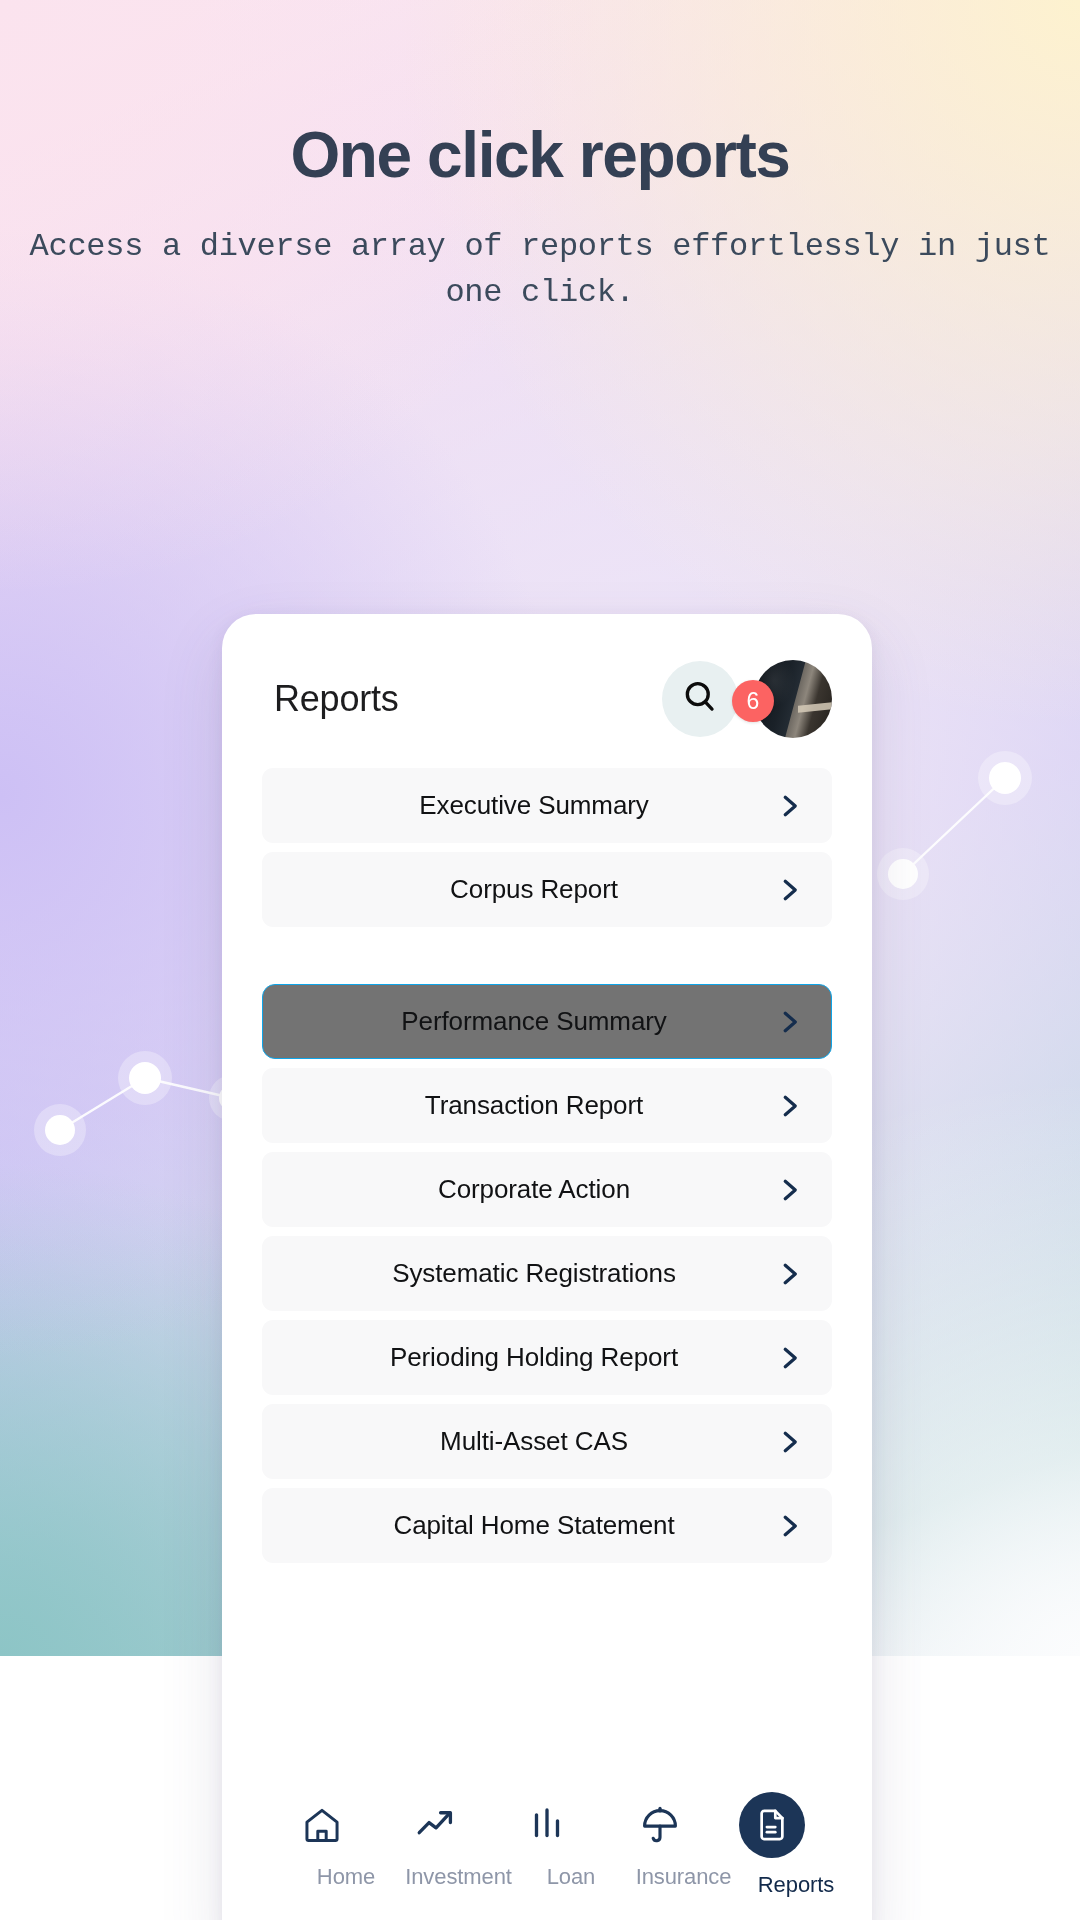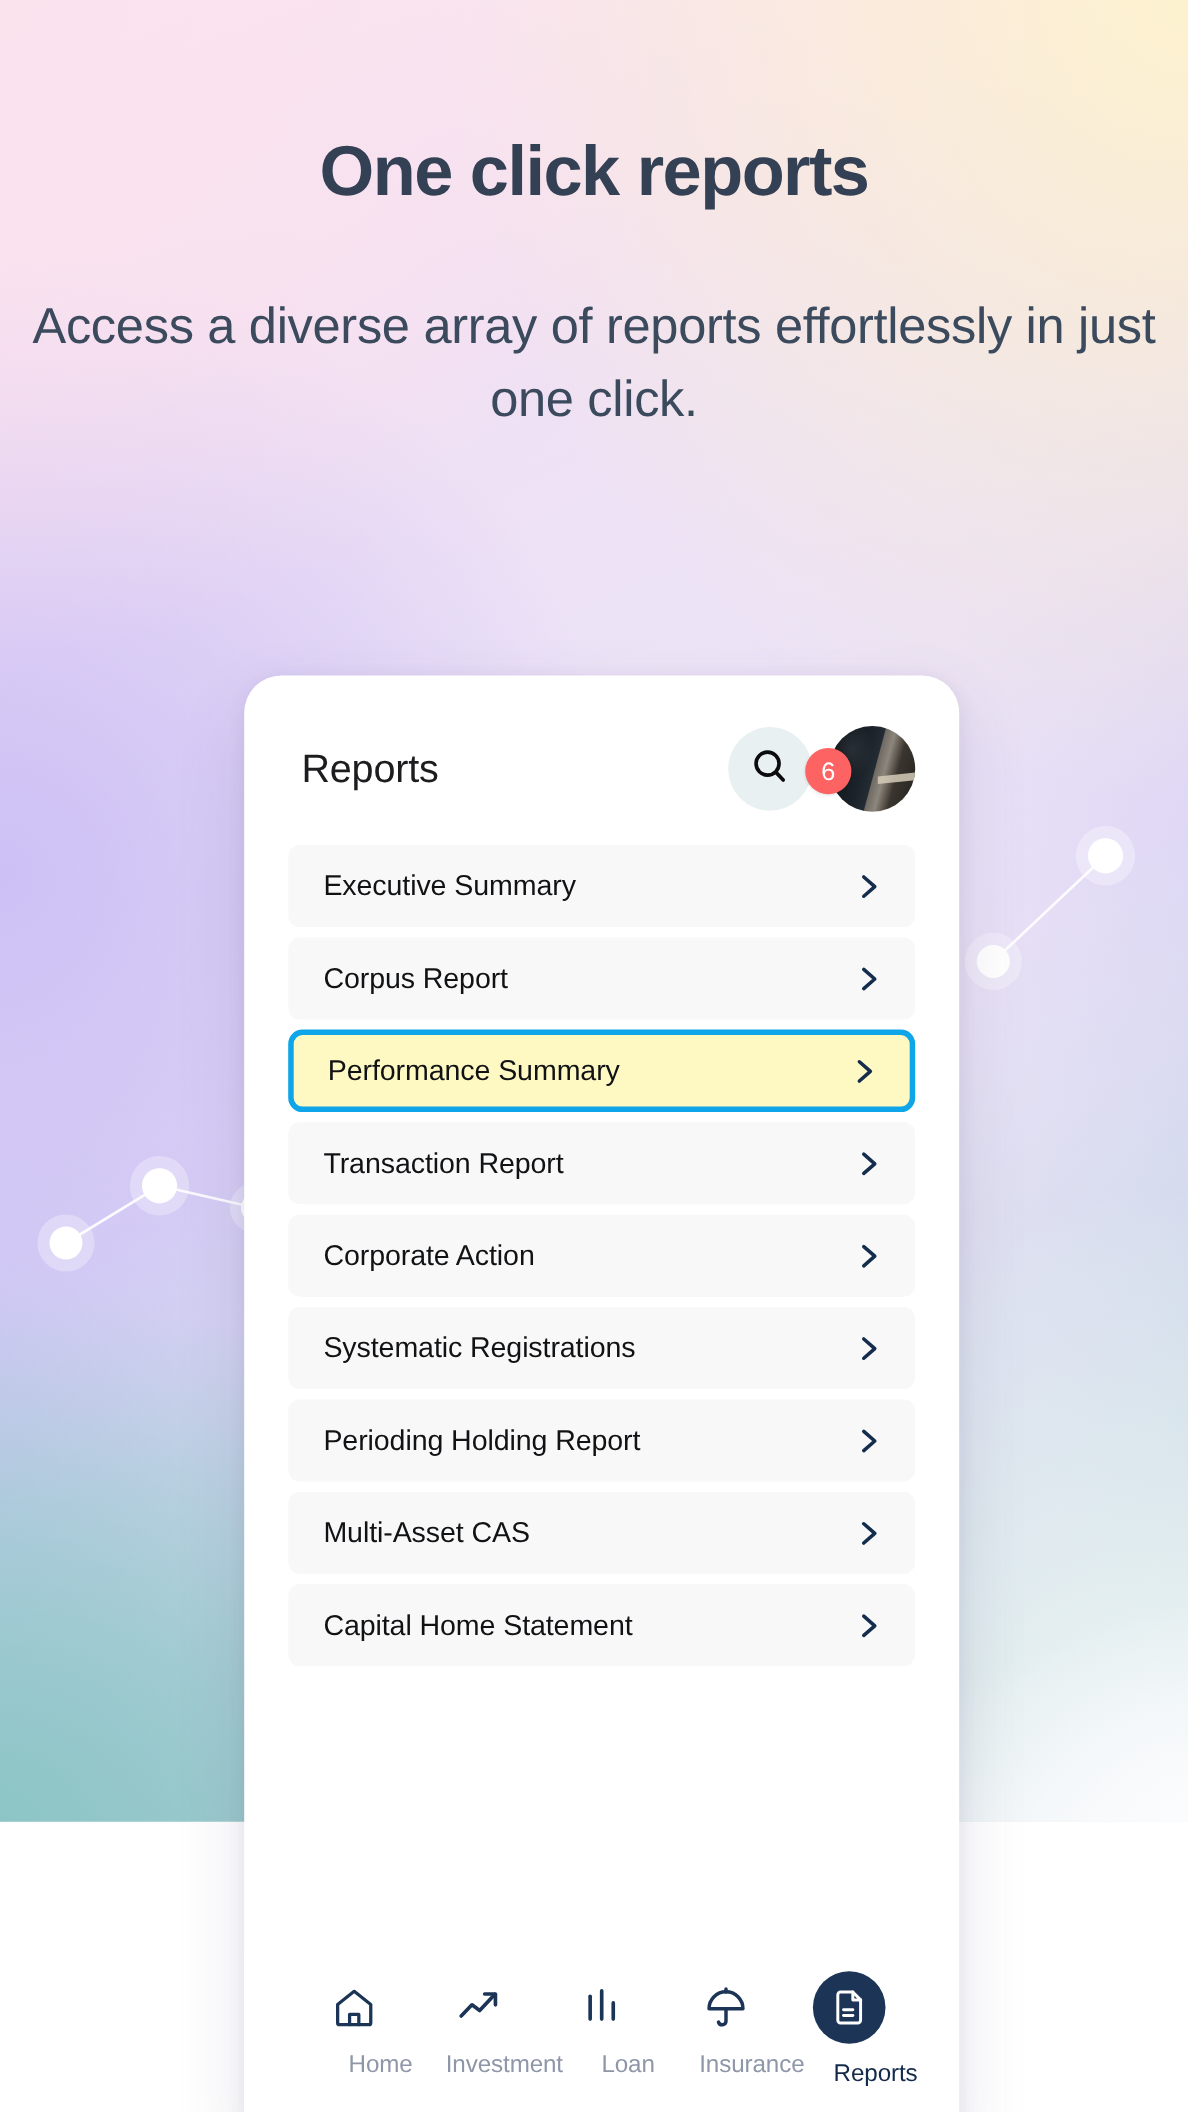--- a/index.html
+++ b/index.html
@@ -35,26 +35,27 @@
     text-align:center;
   }
   .hero-title {
     font-size:64px;
     font-weight:700;
     letter-spacing:-1.4px;
     color:#344054;
     line-height:1.1;
   }
   .hero-sub {
-    margin-top:74px;
-    font-size:46px;
+    margin-top:34px;
+    font-size:32px;
     font-weight:400;
     color:#3b4a5c;
     line-height:1.42;
     letter-spacing:-.3px;
+    font-family:Liberation Mono, monospace;
   }
 
   
   .phone {
     position:absolute;
     left:222px;
     top:614px;
     width:650px;
     height:1330px;
     background:#ffffff;
@@ -133,25 +134,27 @@
   }
   .report-row {
     position:relative;
     height:75px;
     background:#f8f8f9;
     border-radius:11px;
     display:flex;
     align-items:center;
     padding:0 27px 0 31px;
     border:1px solid transparent;
+    text-align:center;
   }
   .report-row.selected {
-    background:#fef9c3;
-    border:5px solid #0ea5e9;
+    background:#737373;
+    border:1px solid #0ea5e9;
     border-radius:13px;
+    margin-top:48px;
   }
   .report-label {
     flex:1 1 auto;
     font-size:26px;
     color:#111214;
     letter-spacing:-.1px;
   }
   .chev { flex:0 0 auto; display:flex; align-items:center; }
 
   

